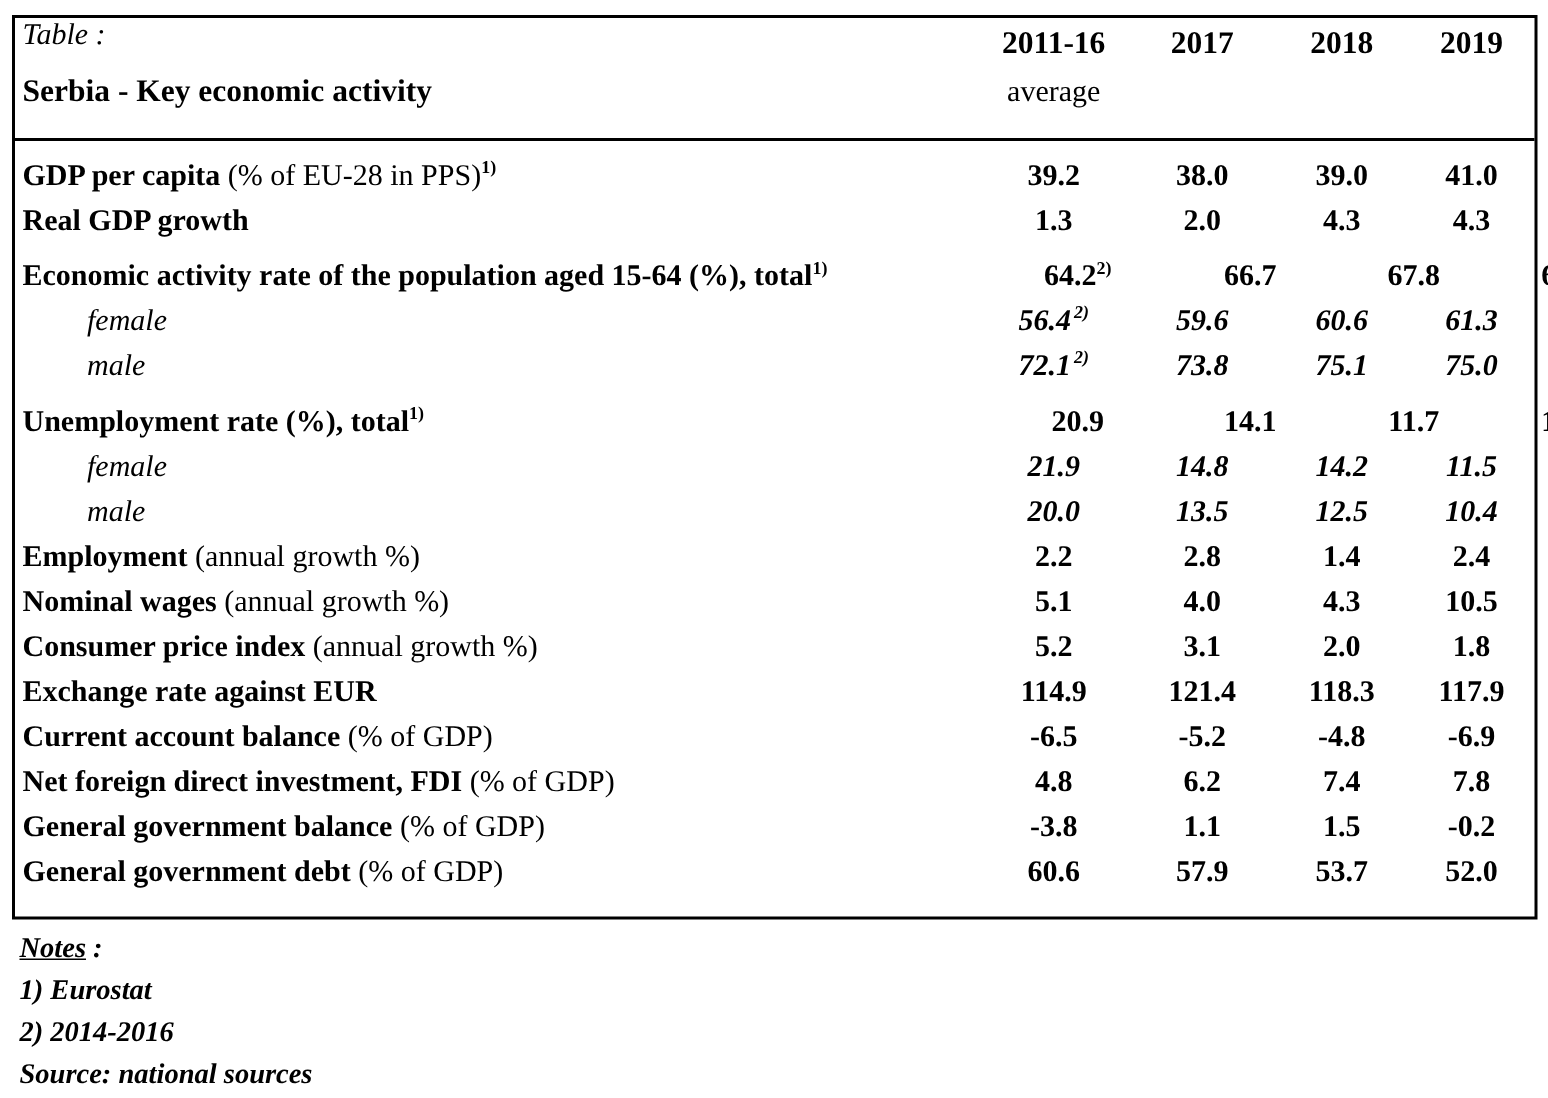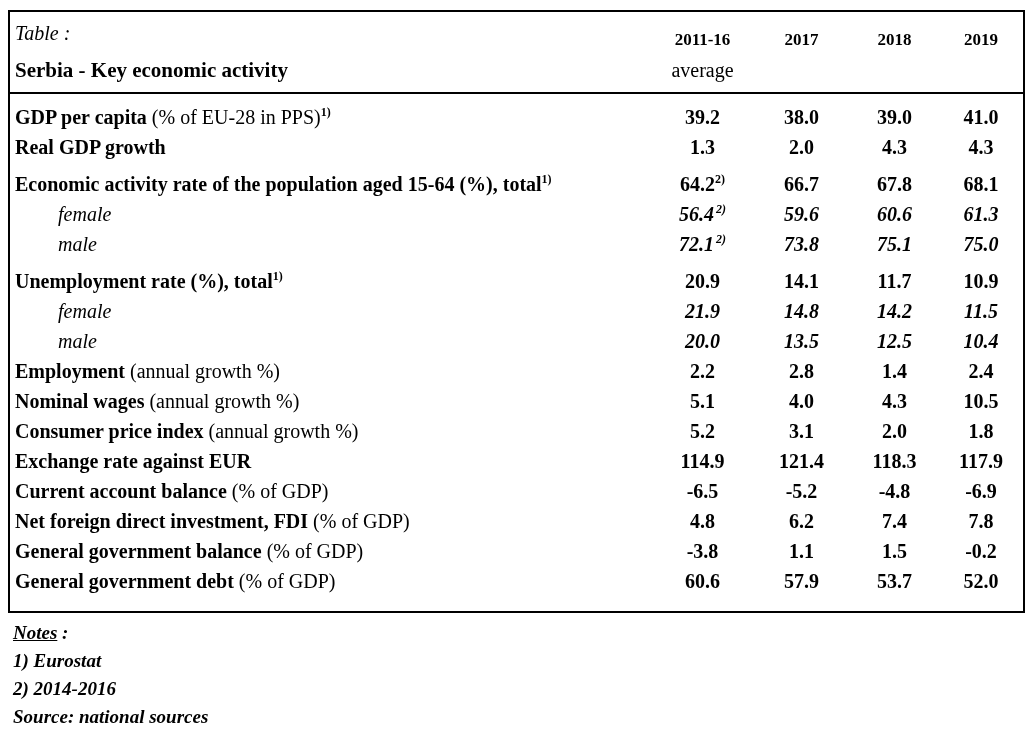--- a/index.html
+++ b/index.html
@@ -31,43 +31,42 @@
   
   .thead {
     height: 80px;
     border-bottom: 2px solid #000000;
     align-items: start;
   }
   .title-cell { padding-left: 5px; }
   .table-label {
     font-style: italic;
     font-size: 20px;
-    margin-top: 10px;
   }
   .table-title {
     font-weight: bold;
     font-size: 21px;
     margin-top: 13px;
   }
   .col-head { text-align: center; }
   .year-label {
     font-weight: bold;
-    font-size: 17px;
-    margin-top: 18px;
+    font-size: 21px;
+    margin-top: 4px;
     text-align: center;
   }
   .avg-label {
     font-size: 20px;
     margin-top: 9px;
     text-align: center;
   }
   
   .tbody { padding-top: 8px; }
   .trow { height: 30px; line-height: 30px; }
-  .trow.gap { margin-top: 7px; }
+  .trow.gap { margin-top: 7px; gap: 16px; }
   .label-cell {
     padding-left: 5px;
     font-size: 20px;
     white-space: nowrap;
   }
   .row-bold .label-cell .main { font-weight: bold; }
   .row-bold .label-cell .rest { font-weight: normal; }
   .row-bold .val { font-weight: bold; font-size: 20px; }
   .row-sub .label-cell {
     padding-left: 48px;

